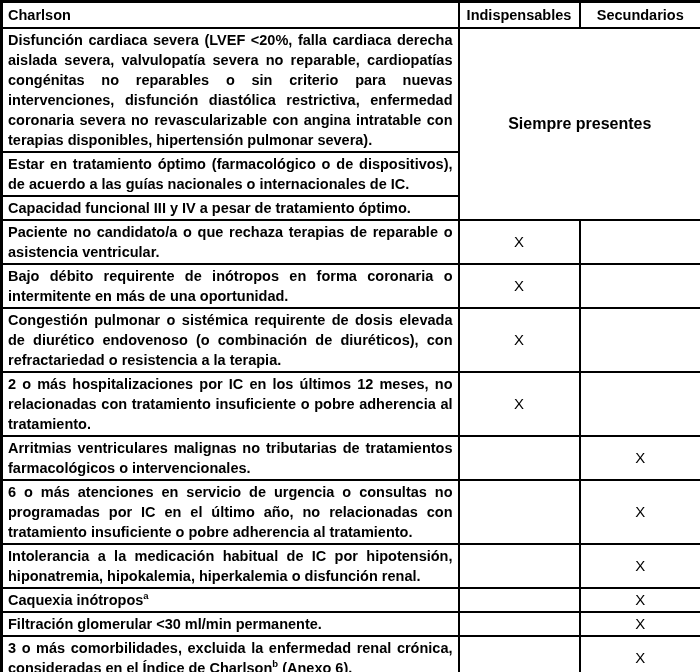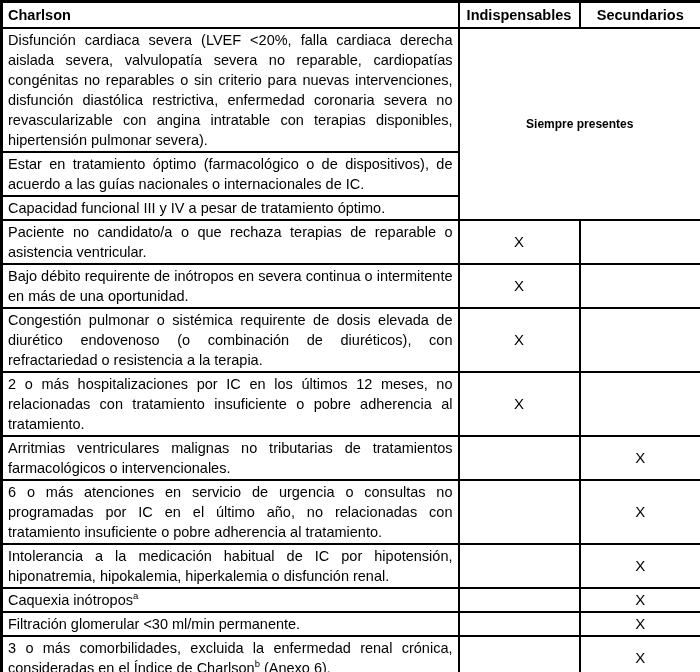--- a/index.html
+++ b/index.html
@@ -32,32 +32,33 @@
   th {
     font-weight: bold;
     padding: 2px 5px;
     white-space: nowrap;
   }
   th.h-crit { text-align: left; }
   td.crit {
     text-align: justify;
     text-justify: inter-word;
     vertical-align: top;
+    font-weight: bold;
   }
   td.mark {
     text-align: center;
     vertical-align: middle;
     padding: 0;
     font-size: 15px;
   }
   td.always {
     text-align: center;
     vertical-align: middle;
     font-weight: bold;
-    font-size: 12px;
+    font-size: 16px;
   }
   sup.fn {
     font-size: 9.5px;
     line-height: 0;
     vertical-align: super;
   }
 </style>
 </head>
 <body>
 
@@ -84,21 +85,21 @@
     </tr>
     <tr>
       <td class="crit"><span>Capacidad funcional III y IV a pesar de tratamiento óptimo.</span></td>
     </tr>
     <tr>
       <td class="crit"><span>Paciente no candidato/a o que rechaza terapias de reparable o asistencia ventricular.</span></td>
       <td class="mark">X</td>
       <td class="mark"></td>
     </tr>
     <tr>
-      <td class="crit"><span>Bajo débito requirente de inótropos en severa continua o intermitente en más de una oportunidad.</span></td>
+      <td class="crit"><span>Bajo débito requirente de inótropos en forma coronaria o intermitente en más de una oportunidad.</span></td>
       <td class="mark">X</td>
       <td class="mark"></td>
     </tr>
     <tr>
       <td class="crit"><span>Congestión pulmonar o sistémica requirente de dosis elevada de diurético endovenoso (o combinación de diuréticos), con refractariedad o resistencia a la terapia.</span></td>
       <td class="mark">X</td>
       <td class="mark"></td>
     </tr>
     <tr>
       <td class="crit"><span>2 o más hospitalizaciones por IC en los últimos 12 meses, no relacionadas con tratamiento insuficiente o pobre adherencia al tratamiento.</span></td>

